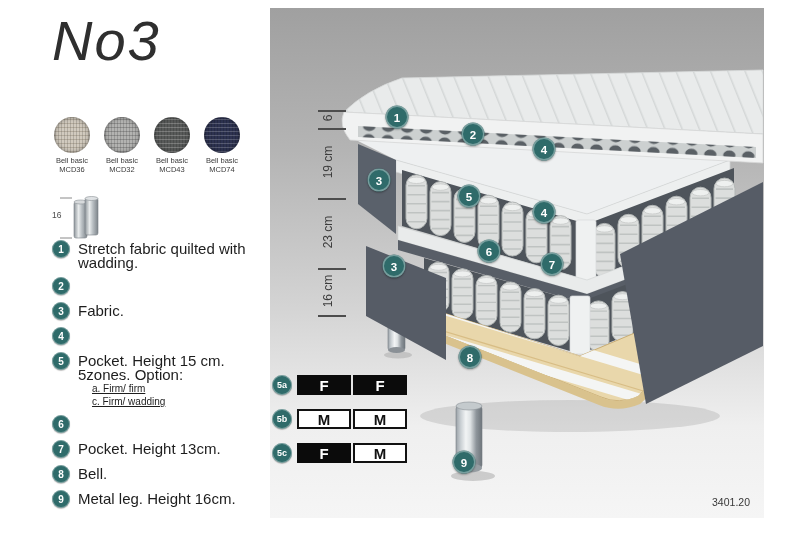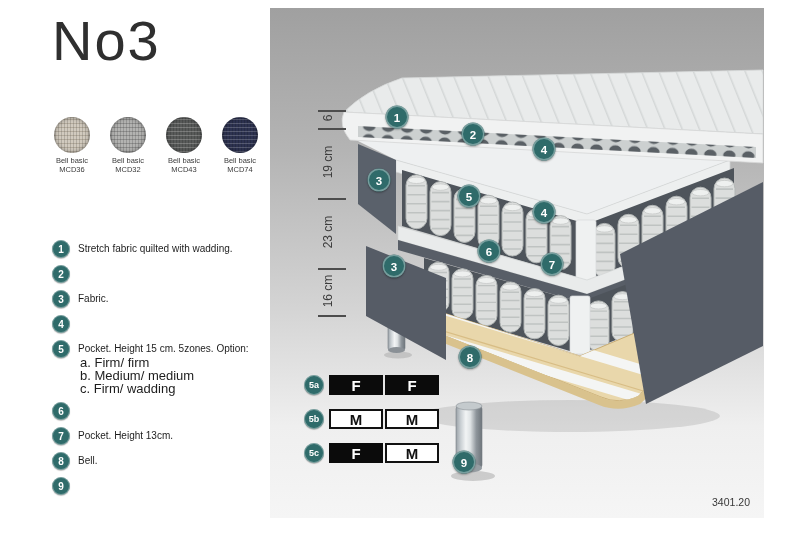--- a/index.html
+++ b/index.html
@@ -2,59 +2,59 @@
 <html><head>
 <meta charset="utf-8">
 <style>
   * { margin:0; padding:0; box-sizing:border-box; }
   html,body { width:800px; height:533px; background:#fff; overflow:hidden;
     font-family:"Liberation Sans","DejaVu Sans",sans-serif; }
   .page { position:relative; width:800px; height:533px; background:#fff; }
 
   
   .brand-title { position:absolute; left:52px; top:12px; font-size:56px; font-weight:300;
-    letter-spacing:2px; color:#2f2f2f; line-height:1.05; }
+    letter-spacing:2px; color:#2f2f2f; line-height:1.05;font-style:italic; }
   .brand-subtitle { position:absolute; left:55px; top:76px; font-size:20px; font-weight:300;
     letter-spacing:.5px; color:#4a4a4a; }
 
-  .swatches { position:absolute; left:52px; top:117px; display:flex; gap:16px;align-items:center; }
+  .swatches { position:absolute; left:52px; top:117px; display:flex; gap:10px;align-items:center; }
   .swatch { width:40px; display:flex; flex-direction:column; align-items:center; }
   .swatch-circle { width:36px; height:36px; border-radius:50%;
     border:1px solid rgba(0,0,0,.18); box-shadow:inset 0 0 4px rgba(0,0,0,.25); }
   .swatch-label { margin-top:3px; font-size:7.5px; line-height:1.25; color:#3b3b3b; text-align:center; }
 
   .leg-icon { position:absolute; left:52px; top:192px; width:70px; height:52px; }
   .leg-icon .dim-label { position:absolute; left:0; top:18px; font-size:8.5px; color:#4a4a4a; }
 
   .spec-list { position:absolute; left:52px; top:240px; width:222px; }
   .spec-item { display:flex; margin-bottom:7px; }
   .spec-badge { flex:0 0 18px; width:18px; height:18px; border-radius:50%;
     color:#fff; font-size:10px; font-weight:bold; display:flex; align-items:center;
     justify-content:center; margin-right:8px;
     box-shadow:inset 0 0 0 1px rgba(255,255,255,.35), 0 1px 1px rgba(0,0,0,.25); }
-  .spec-text { font-size:10px; color:#1d1d1d; line-height:14px; padding-top:2px; }
-  .spec-sub { font-size:13px; color:#1d1d1d; line-height:13px; margin-left:2px; }
+  .spec-text { font-size:15px; color:#1d1d1d; line-height:14px; padding-top:2px; }
+  .spec-sub { font-size:10px; color:#1d1d1d; line-height:13px; margin-left:14px;text-decoration:underline; }
 
   
   .render-panel { position:absolute; left:270px; top:8px; width:494px; height:510px;
     background:linear-gradient(180deg,#a0a0a0 0%,#b4b4b4 28%,#d3d3d3 58%,#efefef 82%,#f5f5f5 100%);
     overflow:hidden; }
   .bed-svg { position:absolute; left:0; top:0; }
 
   .ruler-tick { position:absolute; width:28px; height:2px; background:#4d4d4d; left:48px; }
   .ruler-label { position:absolute; left:26px; width:64px; text-align:center;
     font-size:12px; font-weight:500; color:#3d3d3d; transform:rotate(-90deg); }
 
   .callout { position:absolute; width:23px; height:23px; border-radius:50%;
     color:#fff; font-size:11.5px; font-weight:bold; display:flex; align-items:center;
     justify-content:center; transform:translate(-50%,-50%);
     box-shadow:inset 0 0 0 1.5px rgba(255,255,255,.35), 0 1px 2px rgba(0,0,0,.35); }
 
   .firmness { position:absolute; left:2px; top:367px; }
-  .firm-row { display:flex; margin-bottom:14px;margin-left:32px; }
+  .firm-row { display:flex; margin-bottom:14px; }
   .firm-badge { width:20px; height:20px; border-radius:50%; color:#fff; font-size:9px;
     font-weight:bold; display:flex; align-items:center; justify-content:center; margin-right:5px;
     box-shadow:inset 0 0 0 1px rgba(255,255,255,.35), 0 1px 1px rgba(0,0,0,.25); }
   .firm-bar { display:flex; gap:2px; }
   .firm-cell { width:54px; height:20px; display:flex; align-items:center; justify-content:center;
     font-size:15px; font-weight:bold; }
   .firm-cell.dark { background:#0b0b0b; color:#fff; border:2px solid #0b0b0b; }
   .firm-cell.light { background:#fff; color:#111; border:2px solid #111; }
 
   .version { position:absolute; right:14px; bottom:10px; font-size:10.5px; color:#383838; }
@@ -90,20 +90,39 @@
       </div>
       <div class="swatch">
         <div class="swatch-circle" style="background-color: rgb(45, 50, 80); background-image: repeating-linear-gradient(0deg, rgba(255, 255, 255, 0.2) 0px, rgba(255, 255, 255, 0.2) 1px, transparent 1px, transparent 4px), repeating-linear-gradient(90deg, rgba(0, 0, 0, 0.15) 0px, rgba(0, 0, 0, 0.15) 1px, transparent 1px, transparent 3px);"></div>
         <div class="swatch-label">
           <div>Bell basic</div>
           <div>MCD74</div>
         </div>
       </div>
     </div>
 
+  <div class="leg-icon">
+    <svg width="70" height="52" aria-hidden="true">
+      <defs>
+        <linearGradient id="miniChrome" x1="0" y1="0" x2="1" y2="0">
+          <stop offset="0" stop-color="#8f969b"></stop>
+            <stop offset="0.35" stop-color="#e8ebec"></stop>
+          <stop offset="0.6" stop-color="#b9bfc3"></stop>
+            <stop offset="1" stop-color="#7d848a"></stop>
+        </linearGradient>
+      </defs>
+      <line x1="8" y1="6" x2="20" y2="6" stroke="#8a8a8a" stroke-width="1"></line>
+      <line x1="8" y1="46" x2="20" y2="46" stroke="#8a8a8a" stroke-width="1"></line>
+      <rect x="22" y="10" width="13" height="36" rx="2" fill="url(#miniChrome)" stroke="#7b8287" stroke-width="0.6"></rect>
+      <ellipse cx="28.5" cy="10" rx="6.5" ry="2" fill="#d7dadc" stroke="#8a9196" stroke-width="0.6"></ellipse>
+      <rect x="33" y="6" width="13" height="37" rx="2" fill="url(#miniChrome)" stroke="#7b8287" stroke-width="0.6"></rect>
+      <ellipse cx="39.5" cy="6.5" rx="6.5" ry="2" fill="#dfe2e4" stroke="#8a9196" stroke-width="0.6"></ellipse>
+    </svg>
+    <span class="dim-label">16</span>
+  </div>
 
   <div class="spec-list">
       <div class="spec-item">
         <div class="spec-badge" style="background: rgb(47, 107, 106);">1</div>
         <div>
           <div class="spec-text">Stretch fabric quilted with wadding.</div>
         </div>
       </div>
       <div class="spec-item">
         <div class="spec-badge" style="background: rgb(47, 107, 106);">2</div>
@@ -115,41 +134,43 @@
         </div>
       </div>
       <div class="spec-item">
         <div class="spec-badge" style="background: rgb(47, 107, 106);">4</div>
       </div>
       <div class="spec-item">
         <div class="spec-badge" style="background: rgb(47, 107, 106);">5</div>
         <div>
           <div class="spec-text">Pocket. Height 15 cm. 5zones. Option:</div>
           <div class="spec-sub">a. Firm/ firm</div>
-          <div class="spec-sub">b. Medium/ medium</div>
           <div class="spec-sub">c. Firm/ wadding</div>
         </div>
       </div>
       <div class="spec-item">
         <div class="spec-badge" style="background: rgb(47, 107, 106);">6</div>
       </div>
       <div class="spec-item">
         <div class="spec-badge" style="background: rgb(47, 107, 106);">7</div>
         <div>
           <div class="spec-text">Pocket. Height 13cm.</div>
         </div>
       </div>
       <div class="spec-item">
         <div class="spec-badge" style="background: rgb(47, 107, 106);">8</div>
         <div>
           <div class="spec-text">Bell.</div>
         </div>
       </div>
       <div class="spec-item">
         <div class="spec-badge" style="background: rgb(47, 107, 106);">9</div>
+        <div>
+          <div class="spec-text">Metal leg. Height 16cm.</div>
+        </div>
       </div>
     </div>
 
   <div class="render-panel">
 
     <svg class="bed-svg" width="494" height="510" viewBox="0 0 494 510" aria-hidden="true">
       <defs>
         <pattern id="quilt" width="16" height="16" patternUnits="userSpaceOnUse" patternTransform="rotate(-22)">
           <rect width="16" height="16" fill="#e9ebeb"></rect>
           <line x1="0" y1="0" x2="0" y2="16" stroke="#d4d7d7" stroke-width="3"></line>

